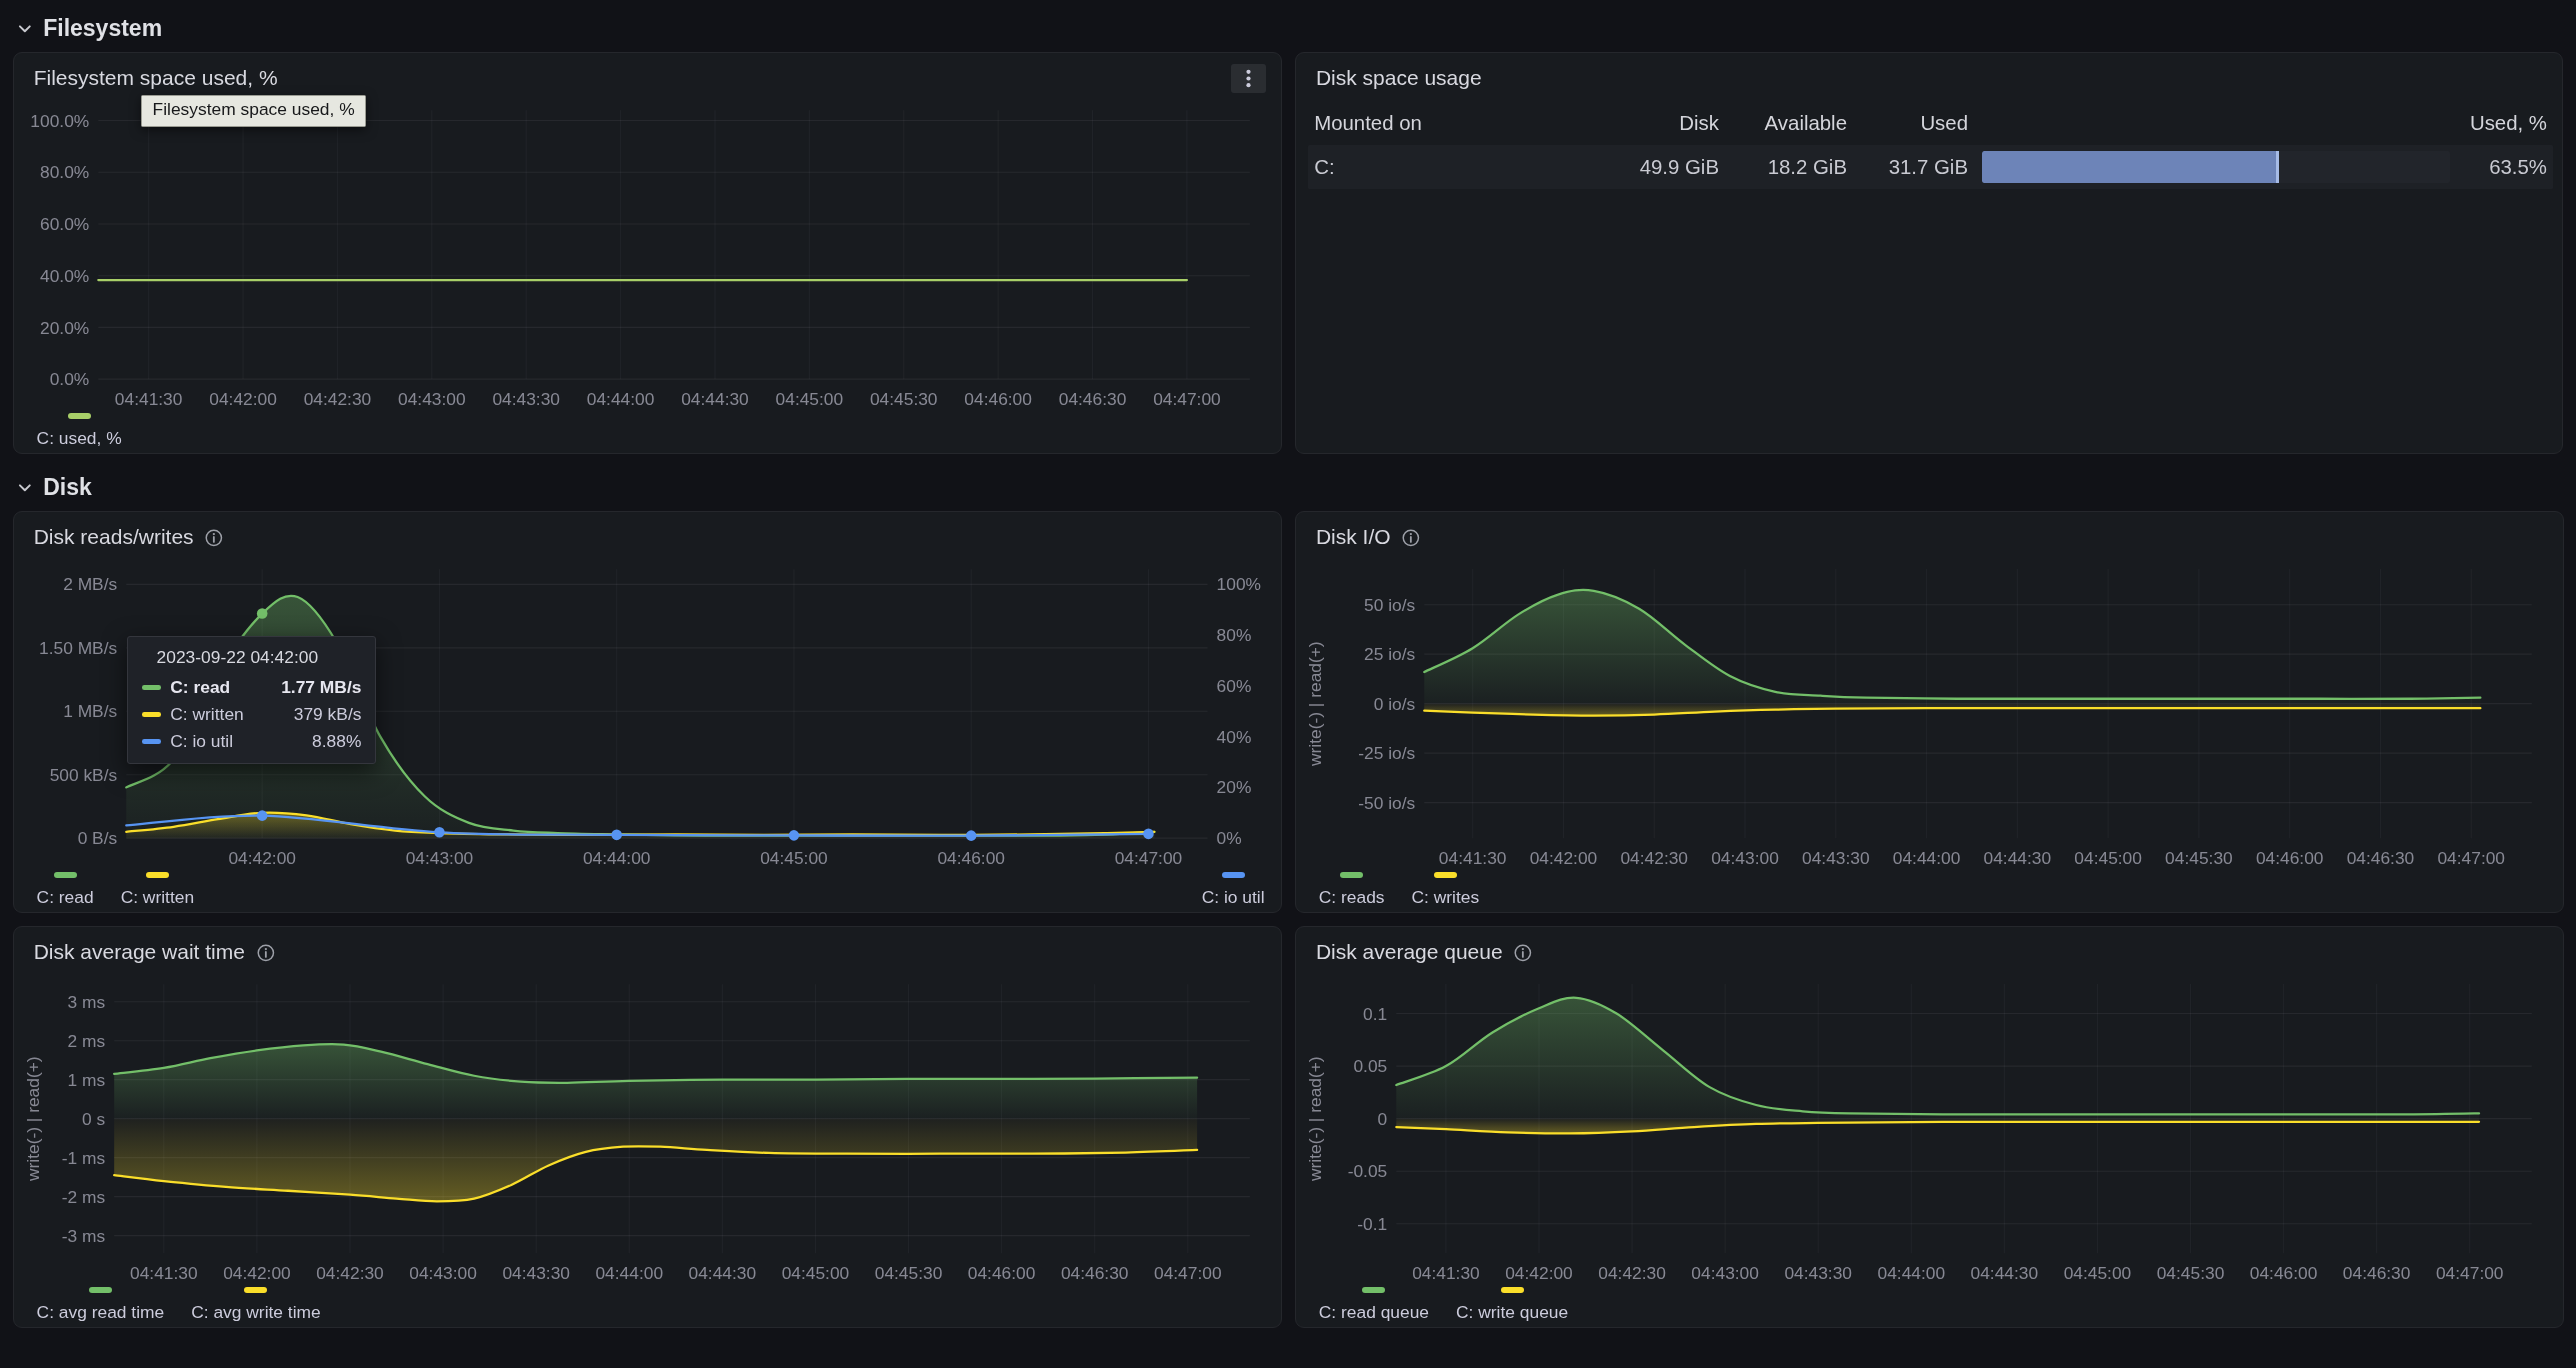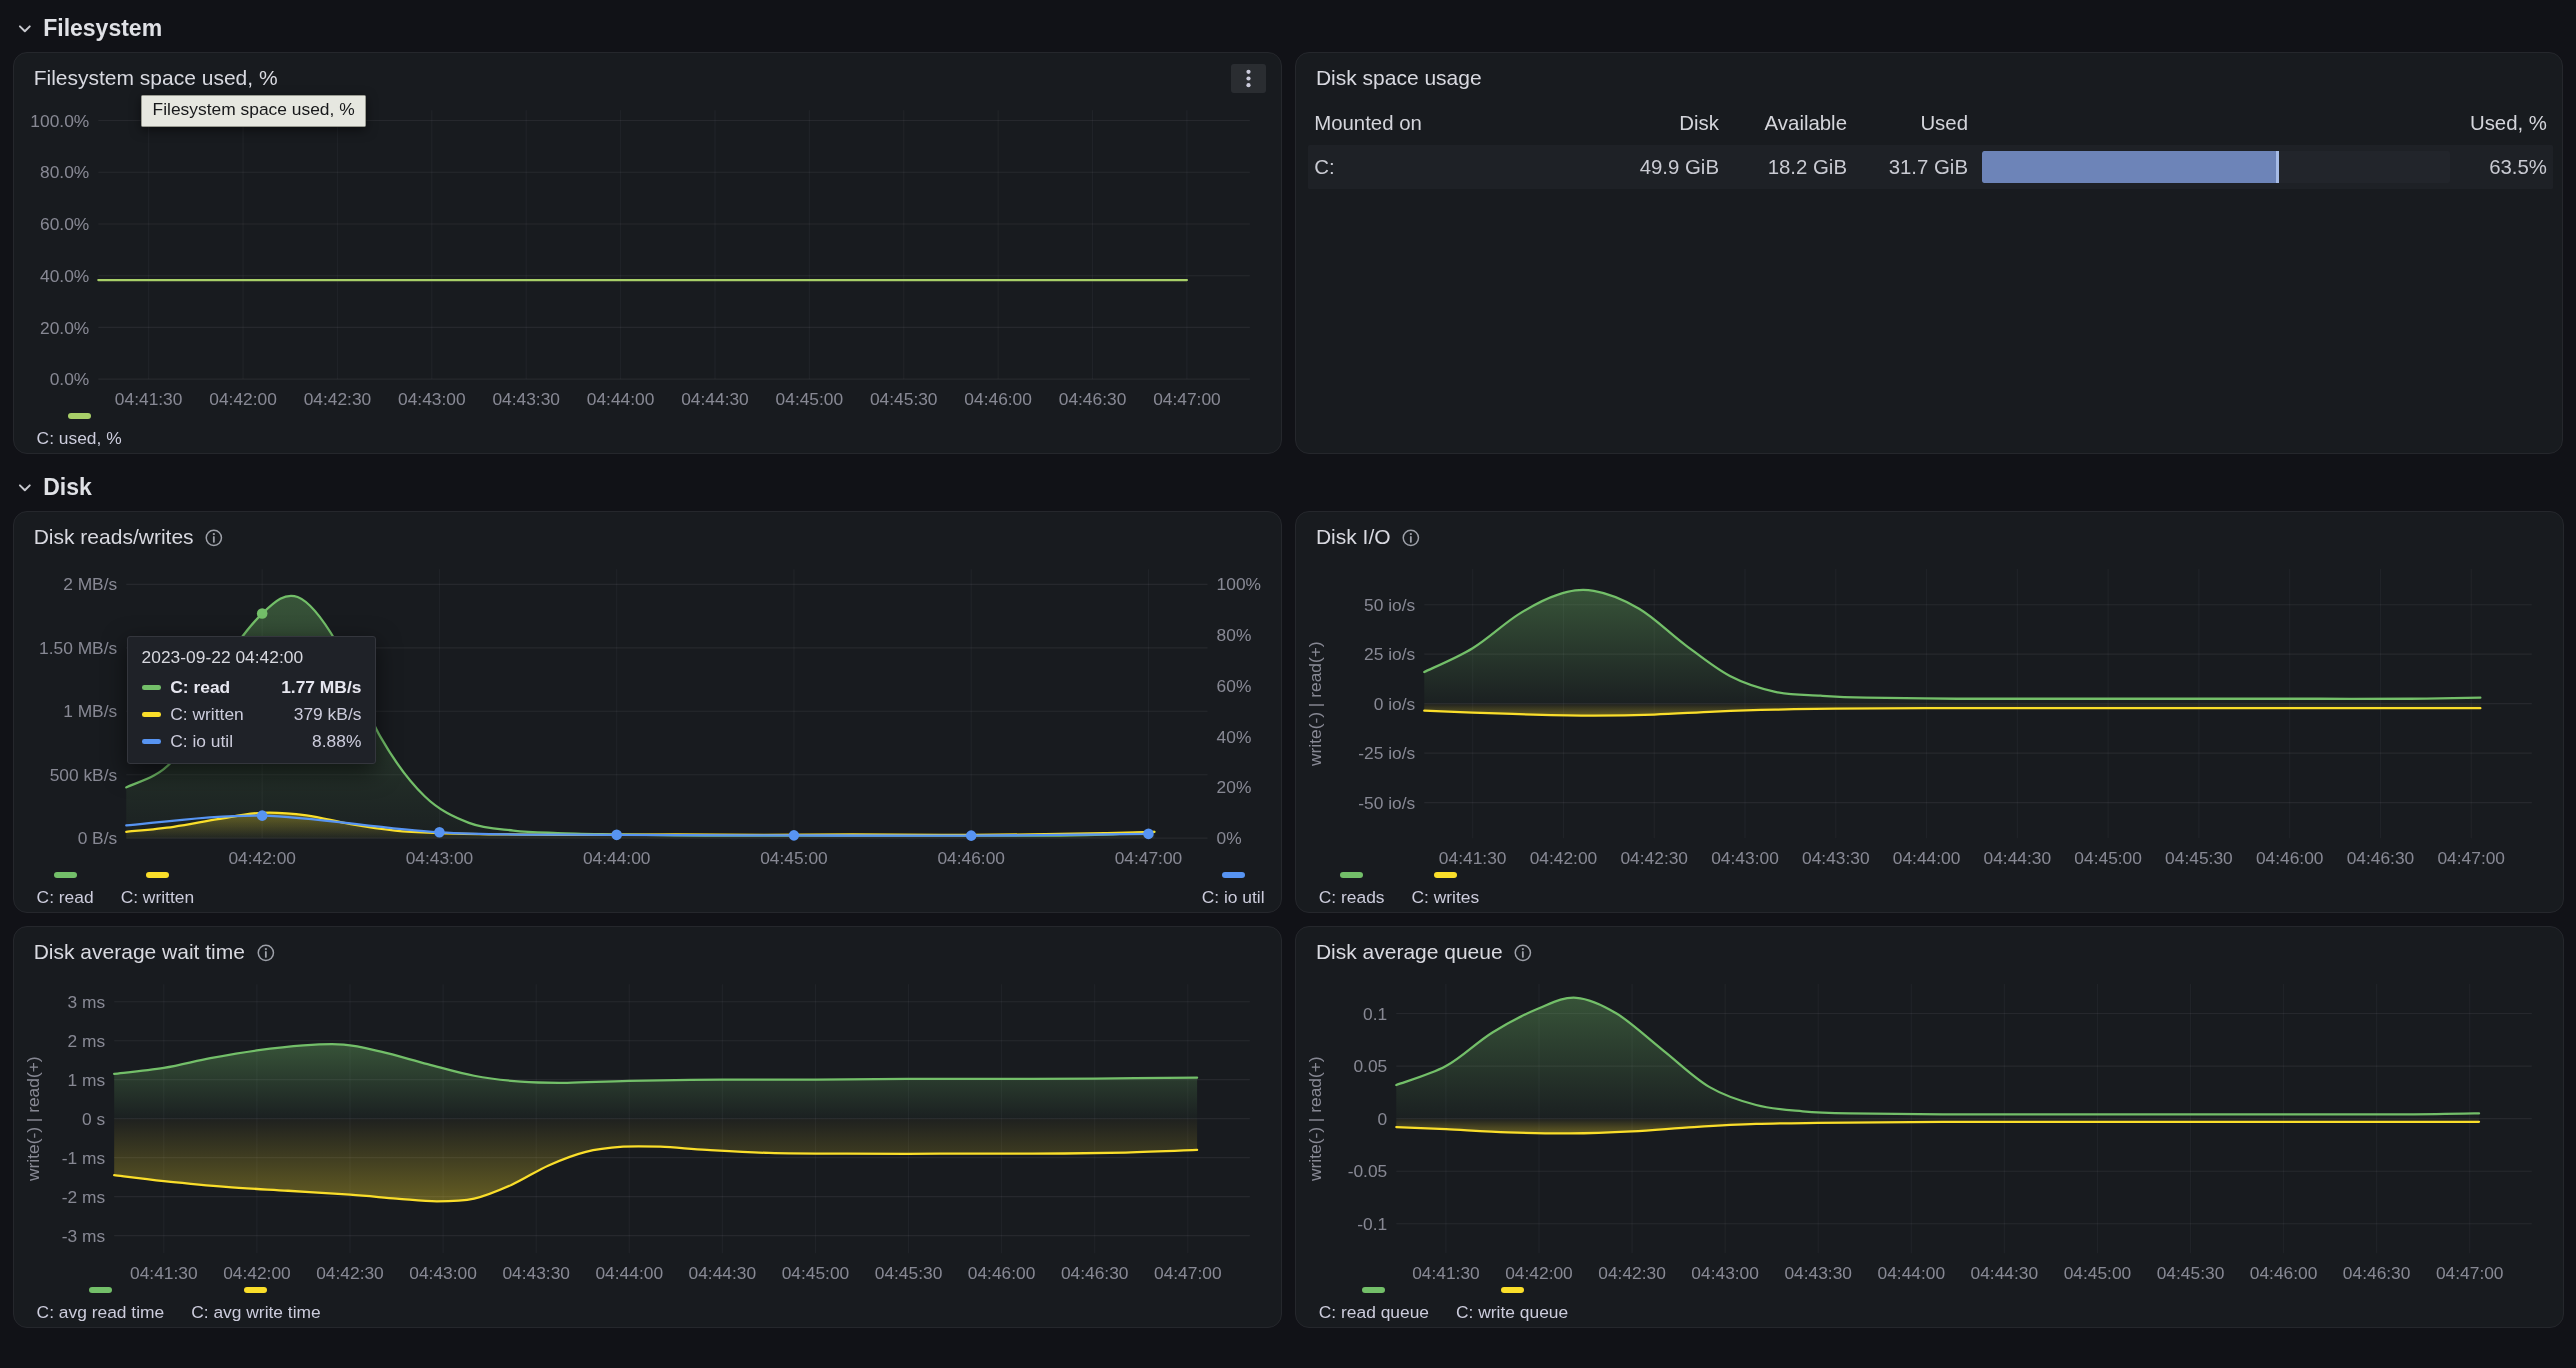--- a/index.html
+++ b/index.html
@@ -12,21 +12,21 @@
   .dash { padding:7.6px 13px 0 13px; }
   .section-header{
     display:flex; align-items:center; gap:9px;
     height:44px; padding:1.5px 0 3px 1.5px;
     font-size:23px; font-weight:700; color:#e0e1e6; cursor:pointer;text-align:right;
   }
   .section-header svg{ opacity:.9; }
   .row{ display:grid; grid-template-columns:1fr 1fr; gap:13px; margin-bottom:13px; }
   .panel{
     position:relative; height:402px;
-    background:#181b1f; border:0.8px solid #25272c; border-radius:14px;
+    background:#181b1f; border:0.8px solid #25272c; border-radius:9px;
     display:flex; flex-direction:column; overflow:visible;
   }
   .panel-header{
     display:flex; align-items:center; gap:10.6px;
     height:44px; padding:7.6px 15px 0 19.7px; flex:none;
     font-size:21px; font-weight:500; color:#d8d9e0;
   }
   .panel-title{ white-space:nowrap; }
   .info-icon{ display:inline-flex; margin-top:1.5px; cursor:pointer; }
   .kebab{
@@ -49,21 +49,21 @@
     background:#e6e7e0; color:#17181a; border:0.8px solid #9a9b92;
     padding:3.8px 10.6px 5.3px 10.6px; font-size:17.4px; border-radius:1.5px;
     box-shadow:0 3px 10.6px rgba(0,0,0,.5); white-space:nowrap;
   }
   .chart-tooltip{
     position:absolute; left:113px; top:124px; z-index:6; min-width:249px;
     background:#1f2228; border:0.8px solid #34363d; border-radius:3px;
     box-shadow:0 7.6px 23px rgba(0,0,0,.55); padding:10.6px 13.6px 10.6px 13.6px;
     font-size:17.4px; color:#ccccdc;
   }
-  .chart-tooltip .tt-time{ color:#d8d9e0; margin-bottom:9px; }
+  .chart-tooltip .tt-time{ color:#d8d9e0; margin-bottom:9px;margin-left:15px; }
   .tt-row{ display:flex; align-items:center; gap:9px; margin-top:6px; }
   .tt-row .tt-name{ white-space:nowrap; }
   .tt-row .tt-val{ margin-left:auto; padding-left:23px; white-space:nowrap; }
   .tt-row.hovered .tt-name, .tt-row.hovered .tt-val{ font-weight:700; color:#e6e6ef; }
   .tt-swatch{ width:19.7px; height:4.5px; border-radius:2.3px; flex:none; }
 
   
   .table{ padding:4.5px 9px 0 12px; font-size:20.4px; }
   .t-row{
     display:grid; align-items:center;

